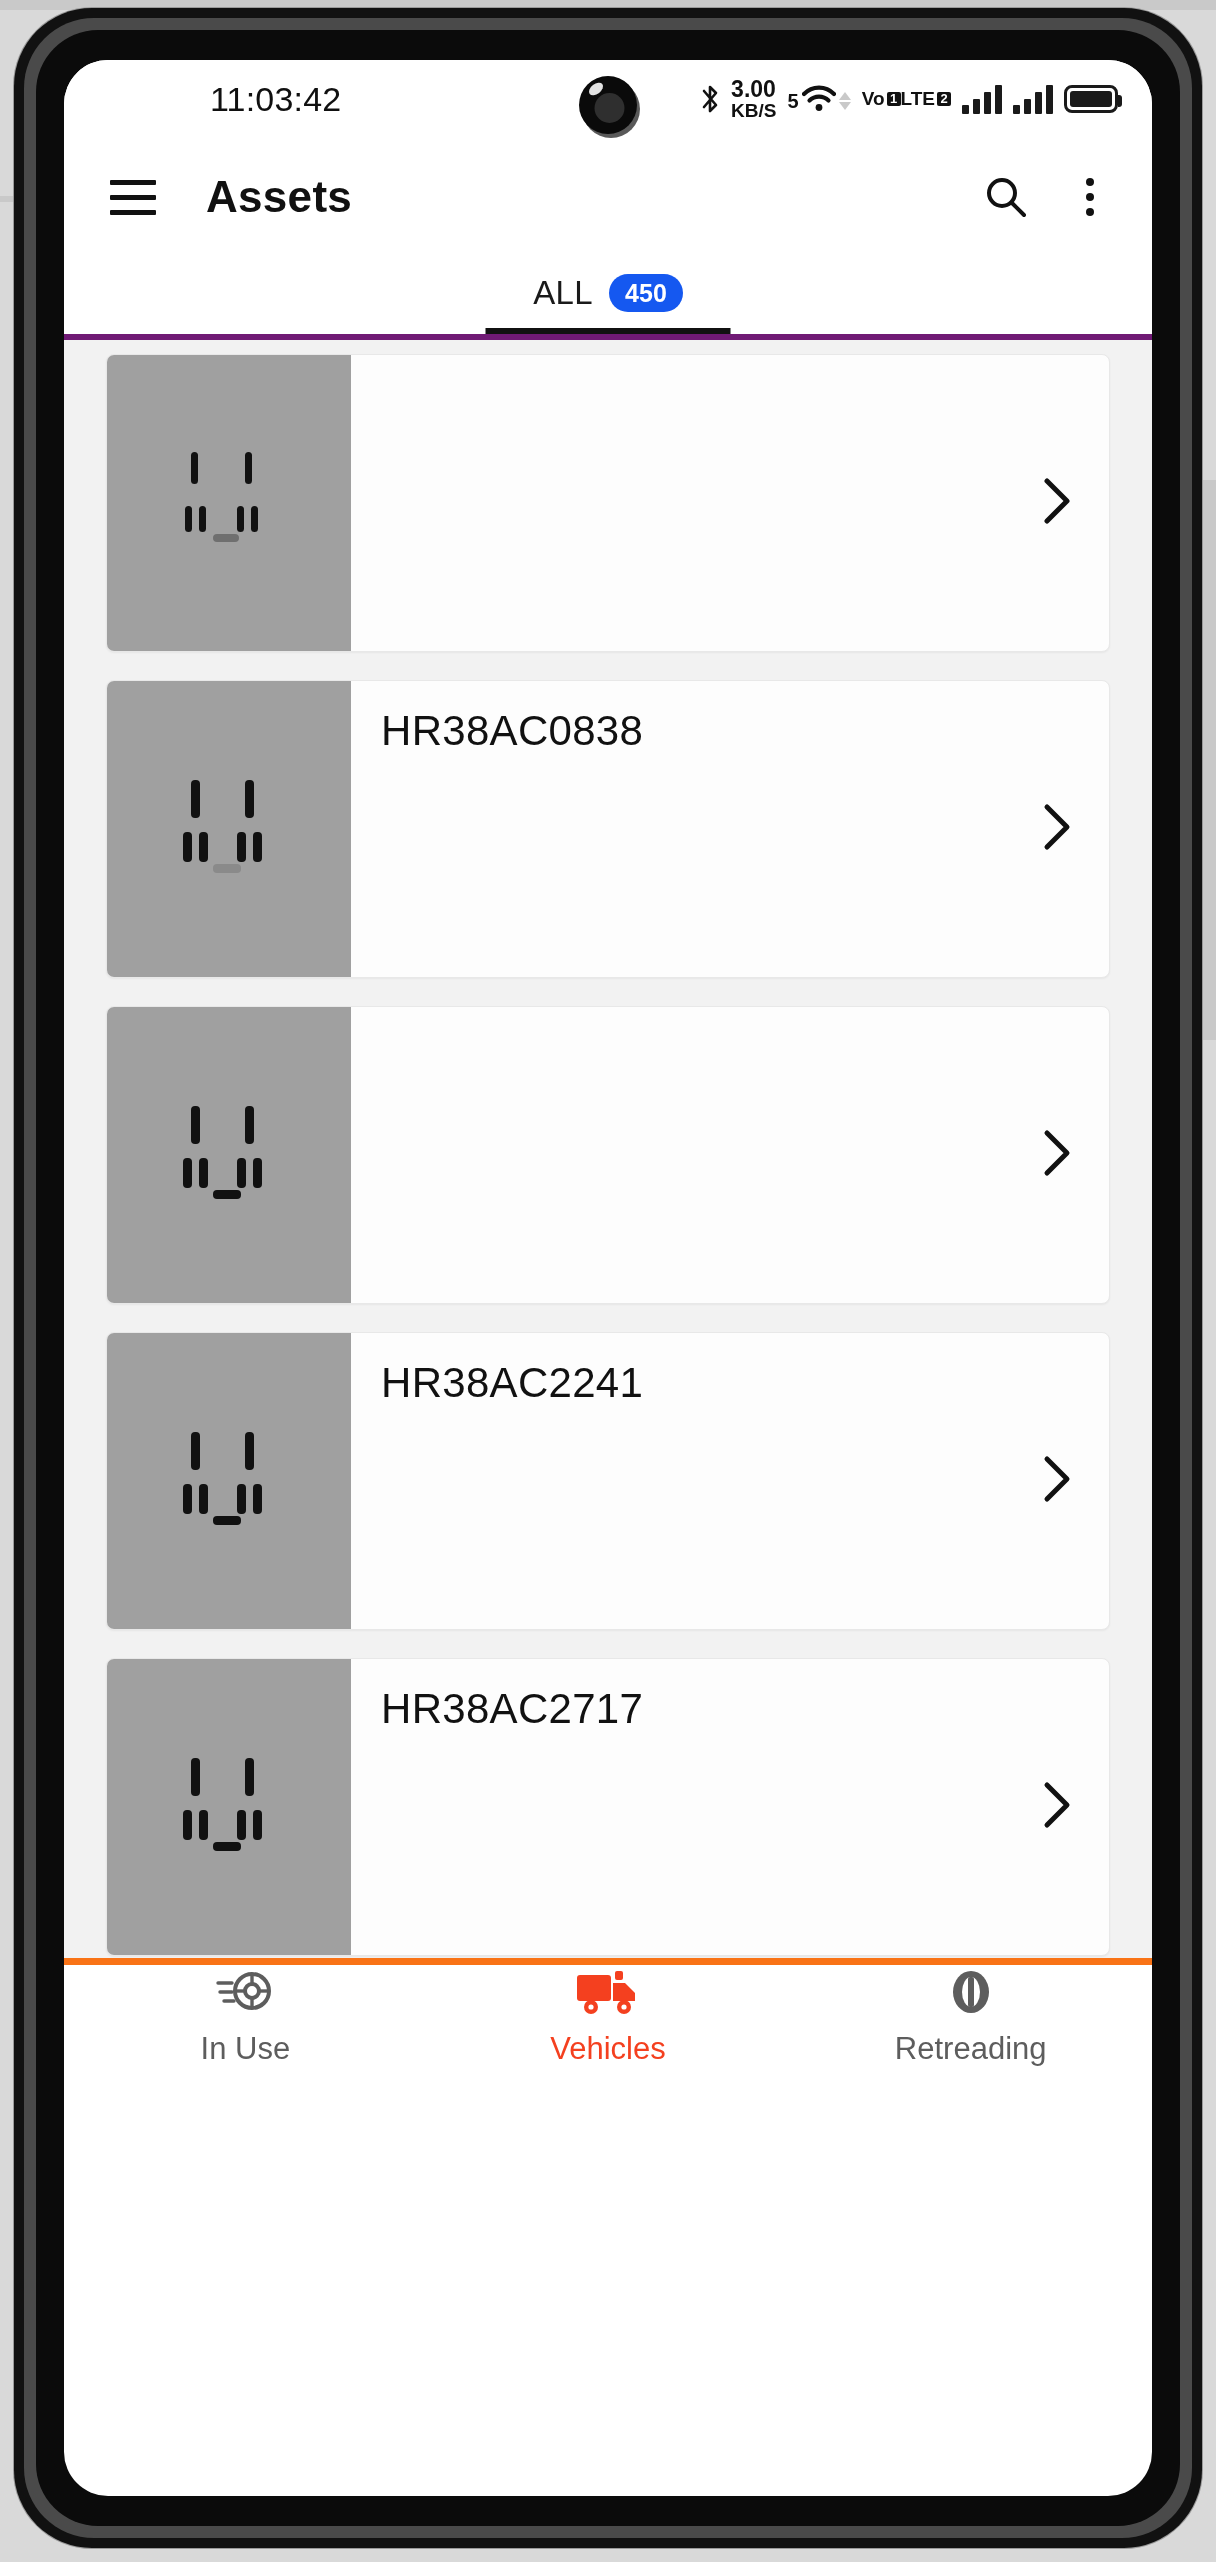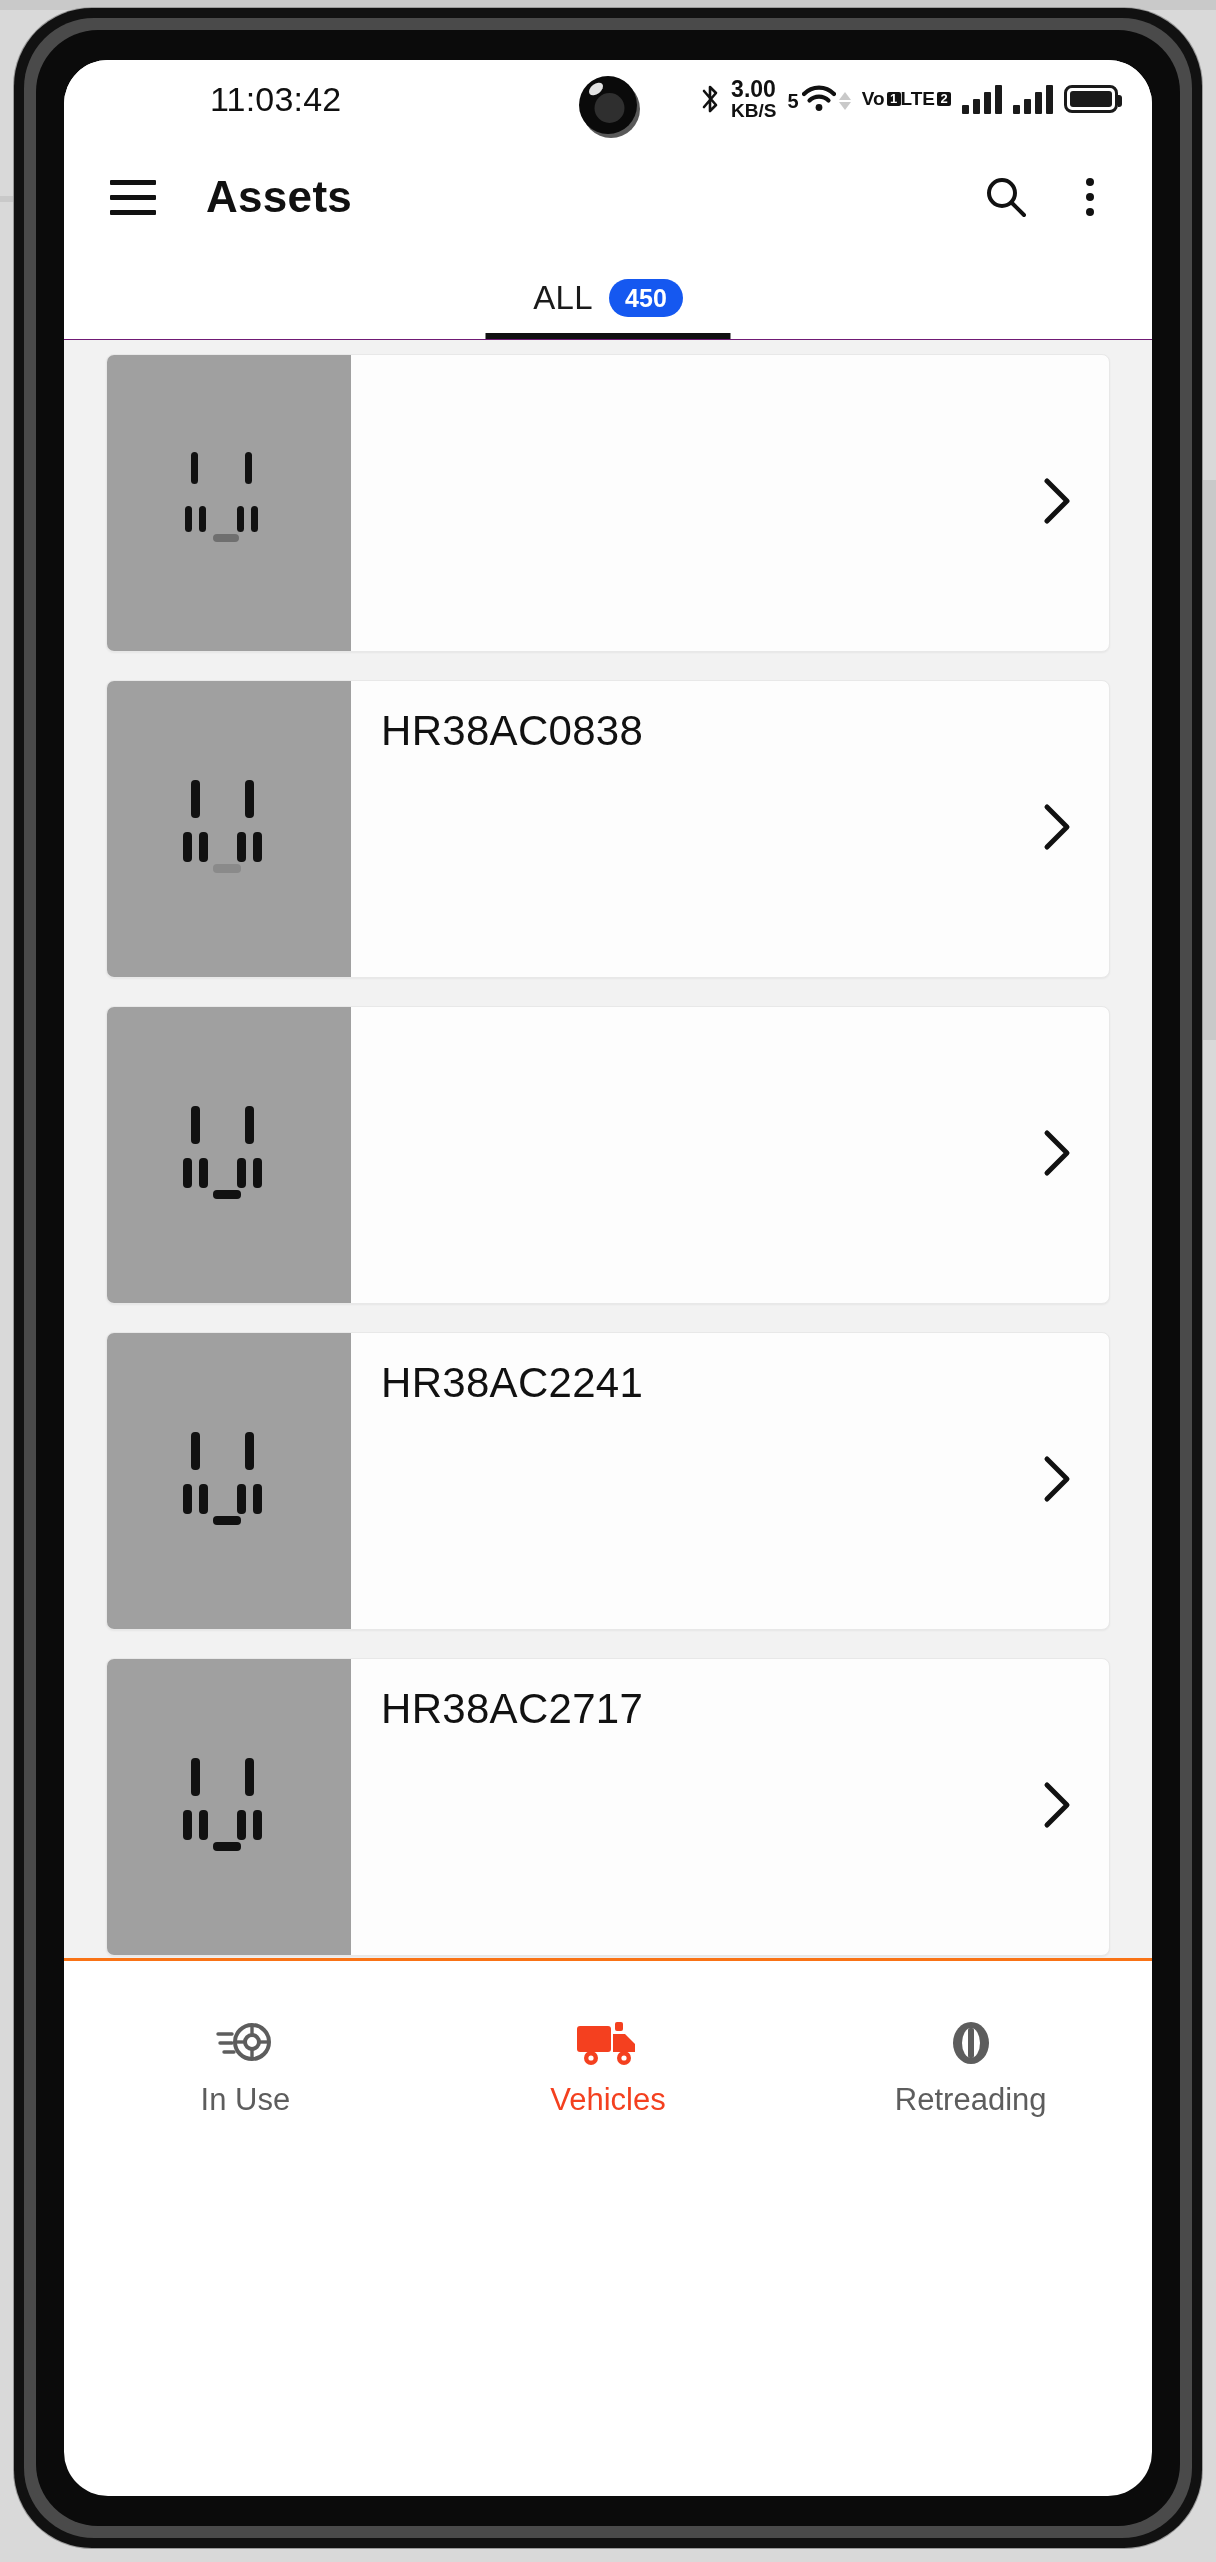--- a/index.html
+++ b/index.html
@@ -140,21 +140,21 @@
   }
   #app-actions { margin-left:auto; display:flex; align-items:center; gap:44px;}
   .icon-btn { cursor:pointer; display:flex; align-items:center; justify-content:center;}
   .kebab { display:flex; flex-direction:column; gap:7px; padding: 4px 12px;}
   .kebab i { width:8px;height:8px;border-radius:50%;background:#111;display:block;}
 
   
   #tab-bar {
     height: 84px; background:#fff;
     display:flex; align-items:flex-end; justify-content:center;
-    border-bottom:1px solid #701a75;
+    border-bottom:6px solid #701a75;
     position:relative;
   }
   .tab {
     display:flex; align-items:center; gap:16px;
     padding-bottom: 22px;
     cursor:pointer;
   }
   .tab-label { font-size:33px; color:#1a1a1a; letter-spacing:.4px;}
   .tab-count {
     background:#1558f0; color:#fff; font-size:25px; font-weight:700;
@@ -204,22 +204,22 @@
     font-size: 42px; color:#111; letter-spacing:.3px;
   }
   .chevron {
     position:absolute; right:32px; top:50%; transform:translateY(-50%);
   }
 
   
   #bottom-nav {
     height: 160px;
     background:#fff;
-    border-top:3px solid #f97316;
-    display:flex; align-items:flex-end;
+    border-top:7px solid #f97316;
+    display:flex; align-items:flex-start;
   }
   .nav-item {
     flex:1; display:flex; flex-direction:column; align-items:center; gap:12px;
     cursor:pointer;
   }
   .nav-label { font-size:31px; color:#5d5d5d;}
   .nav-item.active .nav-label { color:#f4401f; }
   .nav-icon { height:54px; display:flex; align-items:center; justify-content:center;}
 
   

